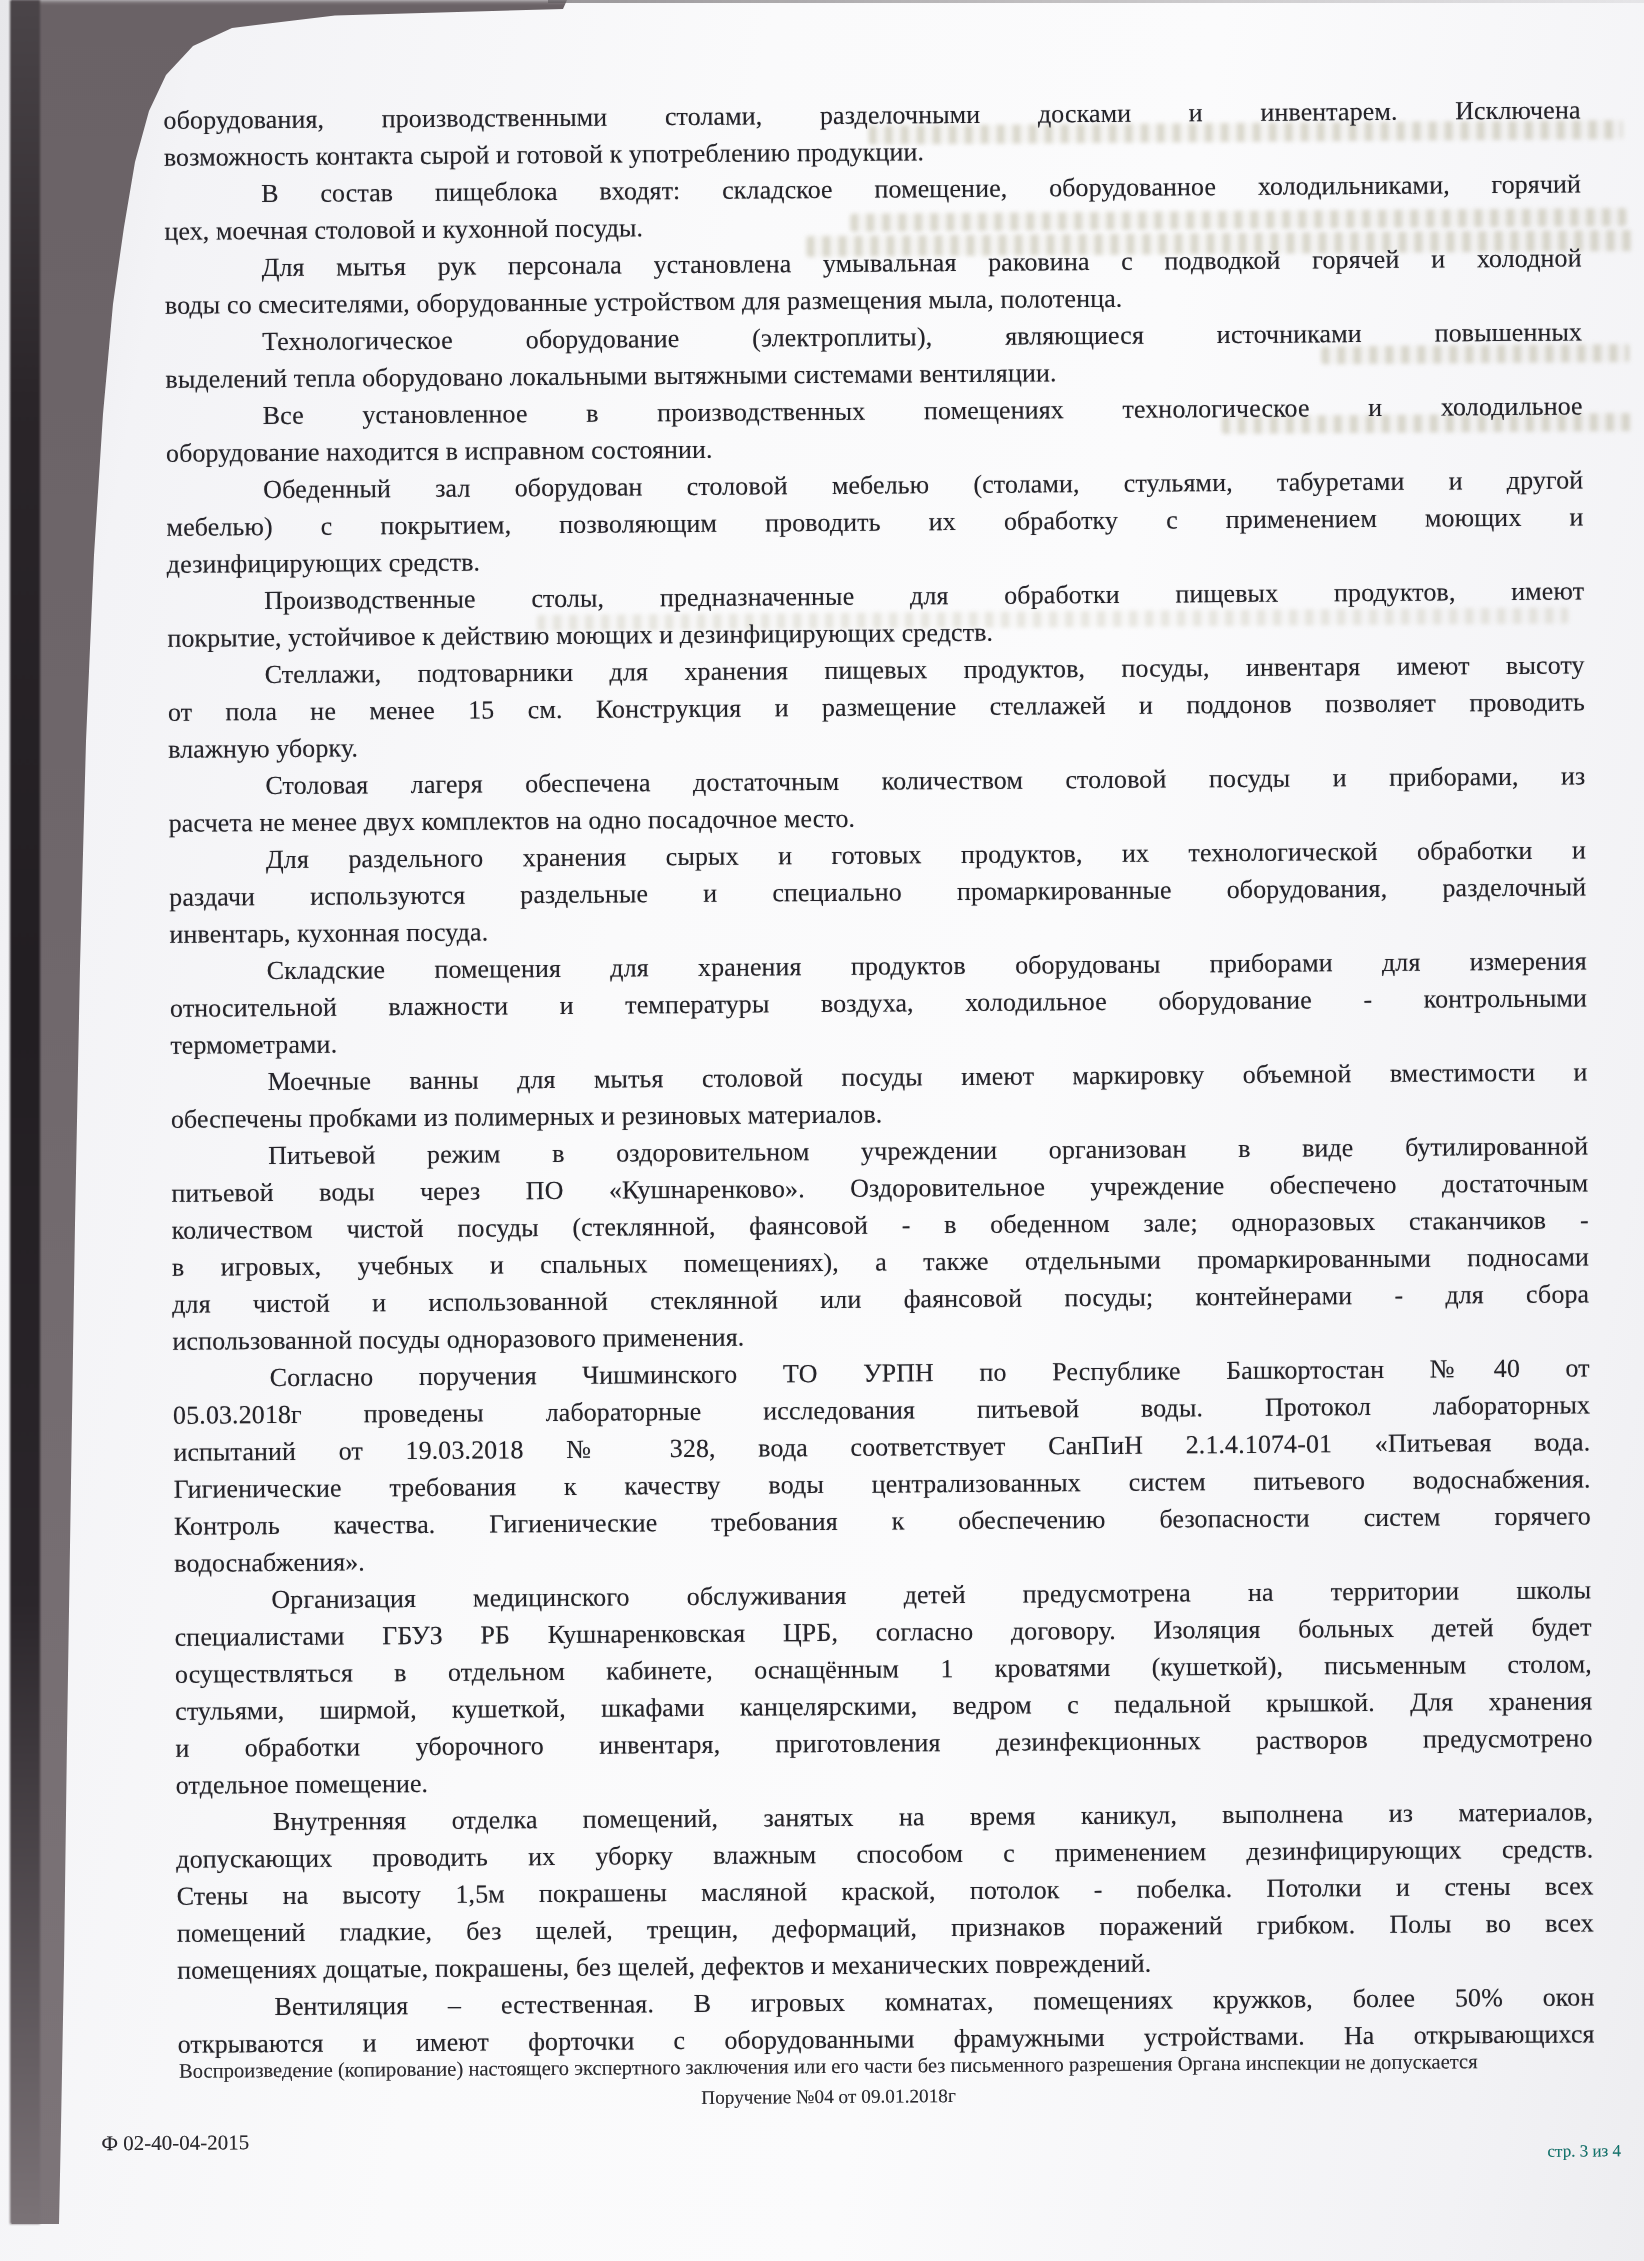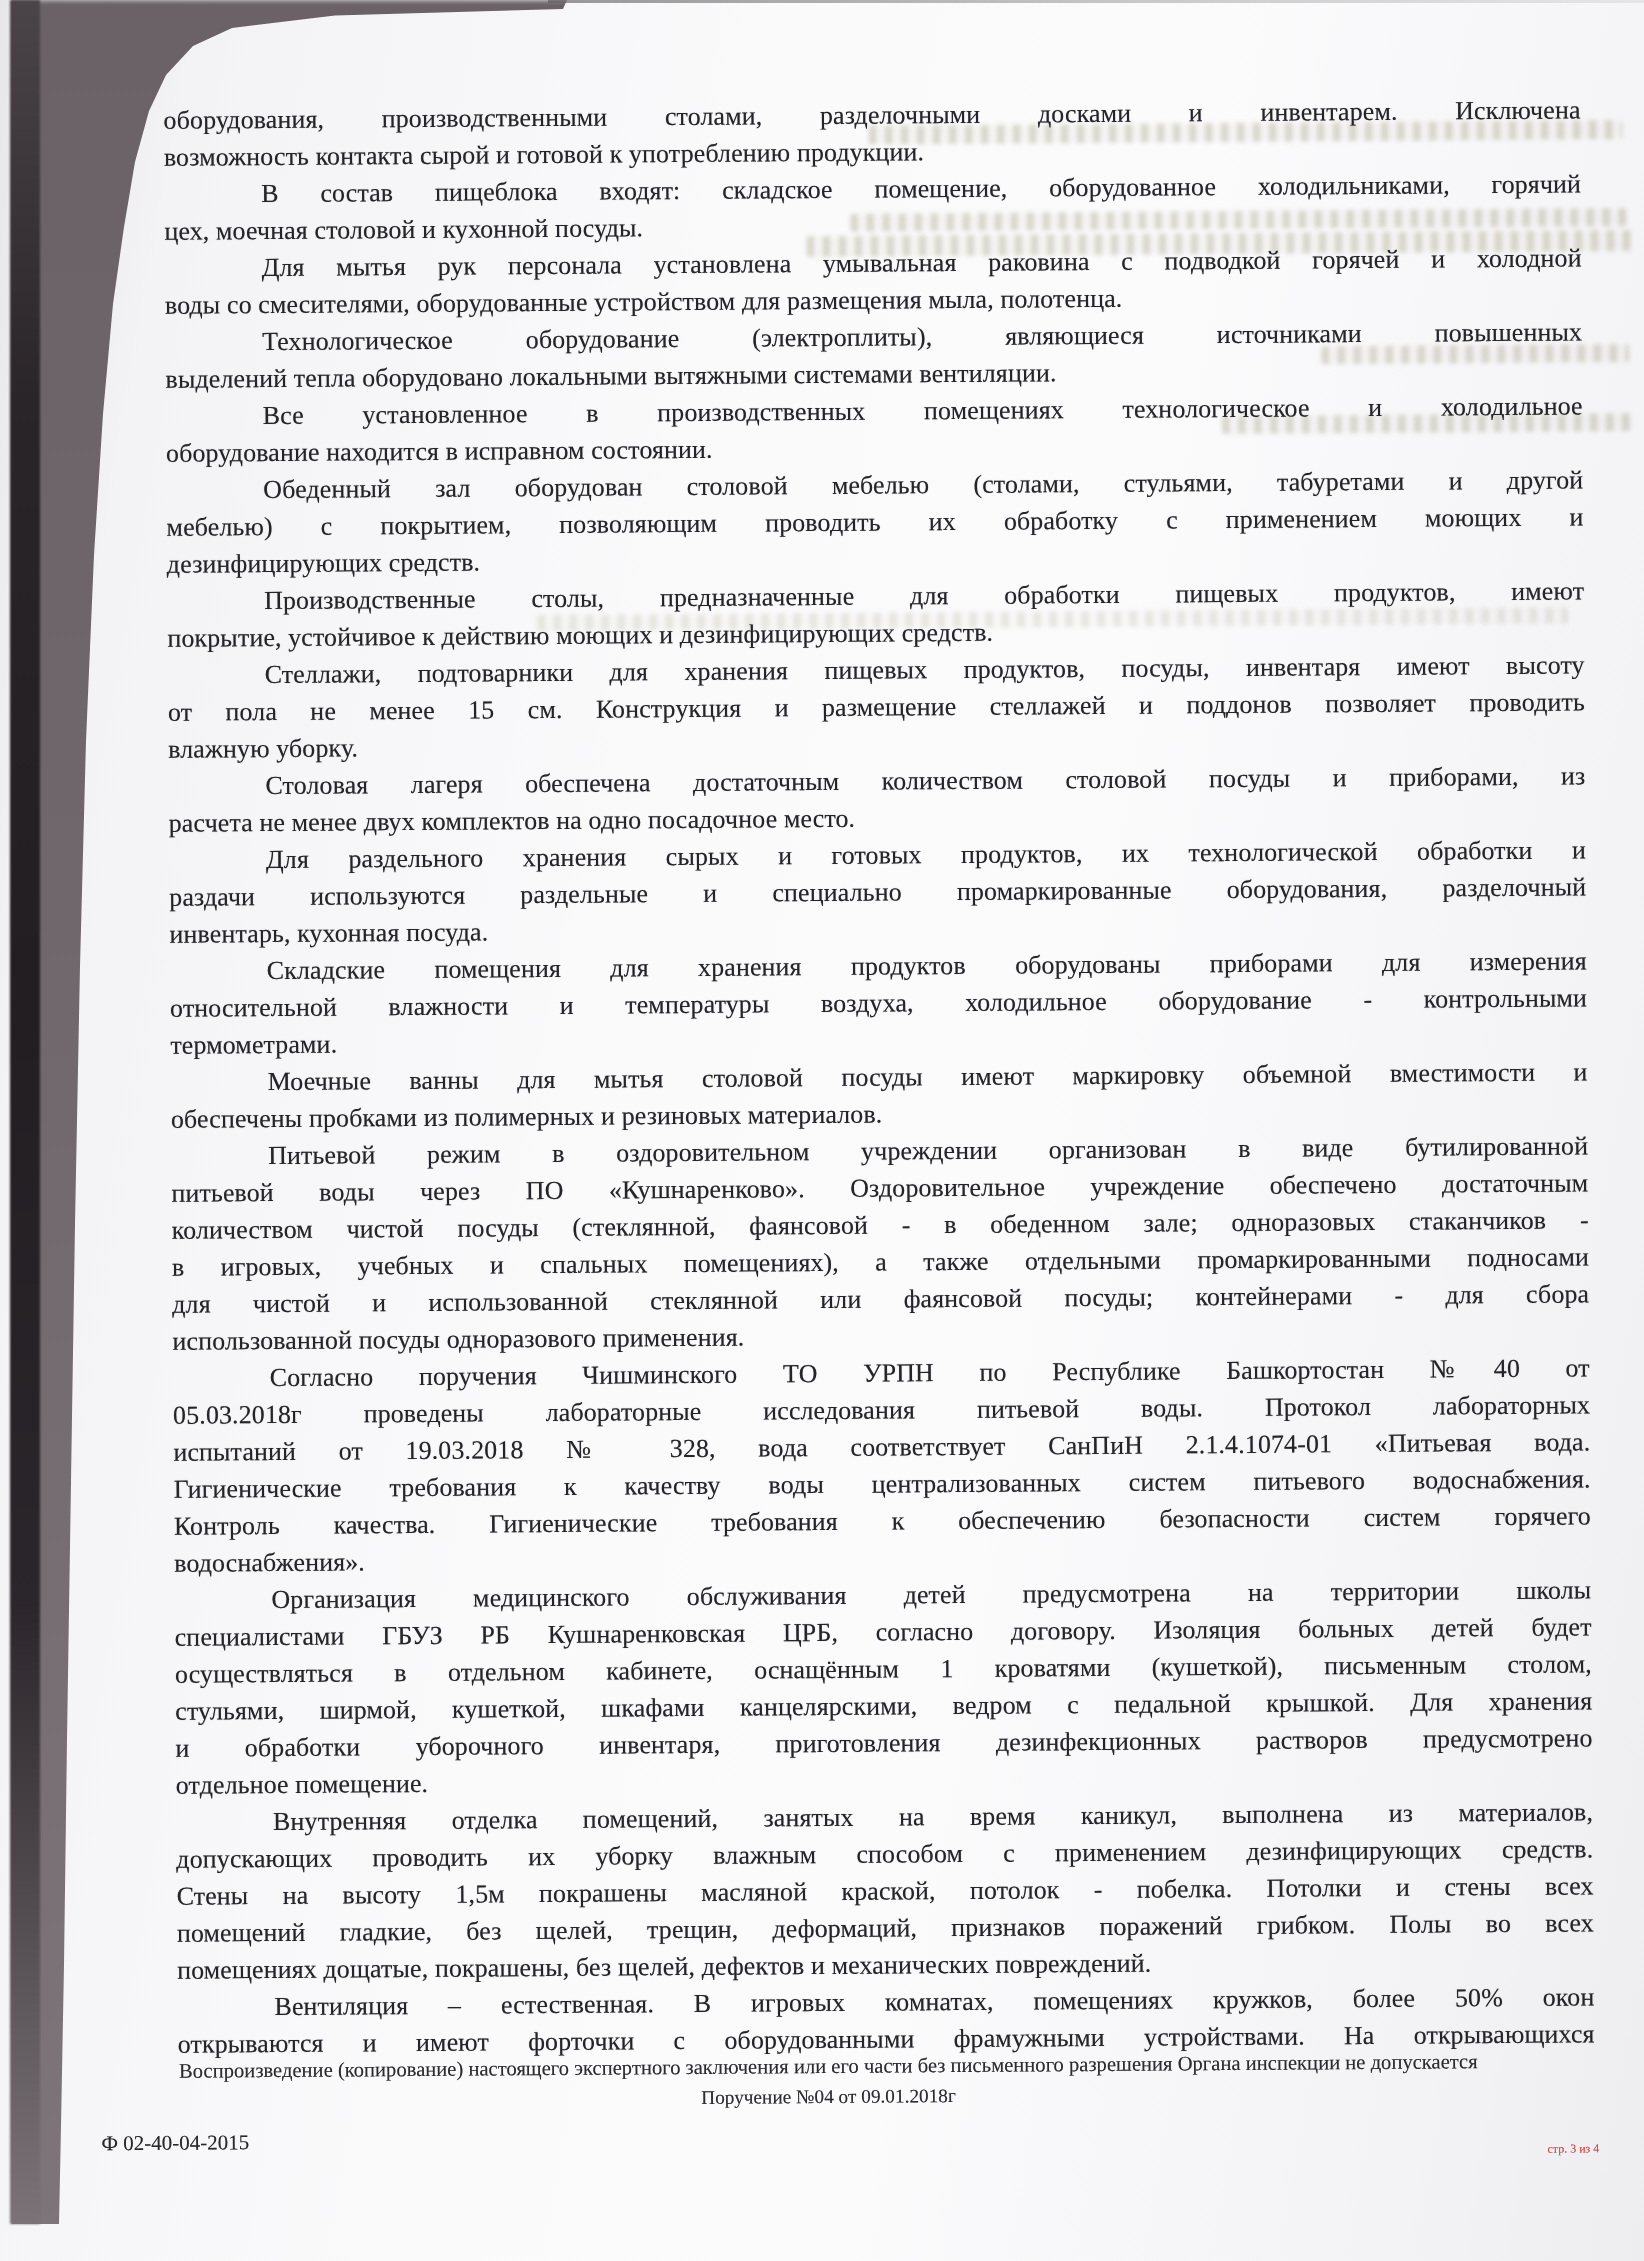--- a/index.html
+++ b/index.html
@@ -66,21 +66,21 @@
     position:absolute;left:84px;top:2086px;width:1475px;
     text-align:center;font-size:19.3px;color:#2c2b30;
     text-shadow:0 0 0.6px rgba(30,30,34,.4);
   }
   .form-code{
     position:absolute;left:94px;top:2126px;
     font-size:21px;color:#2a292e;text-shadow:0 0 0.6px rgba(30,30,34,.4);
   }
   .page-num{
     position:absolute;left:1540px;top:2147px;
-    font-size:12px;color:#ef4444;text-shadow:0 0 0.6px rgba(30,30,34,.4);
+    font-size:17px;color:#0f766e;text-shadow:0 0 0.6px rgba(30,30,34,.4);
   }
 </style>
 </head>
 <body>
 
 <div class="paper"></div>
 
 <div class="scan-content">
 
   <div class="ghost g1"></div>

